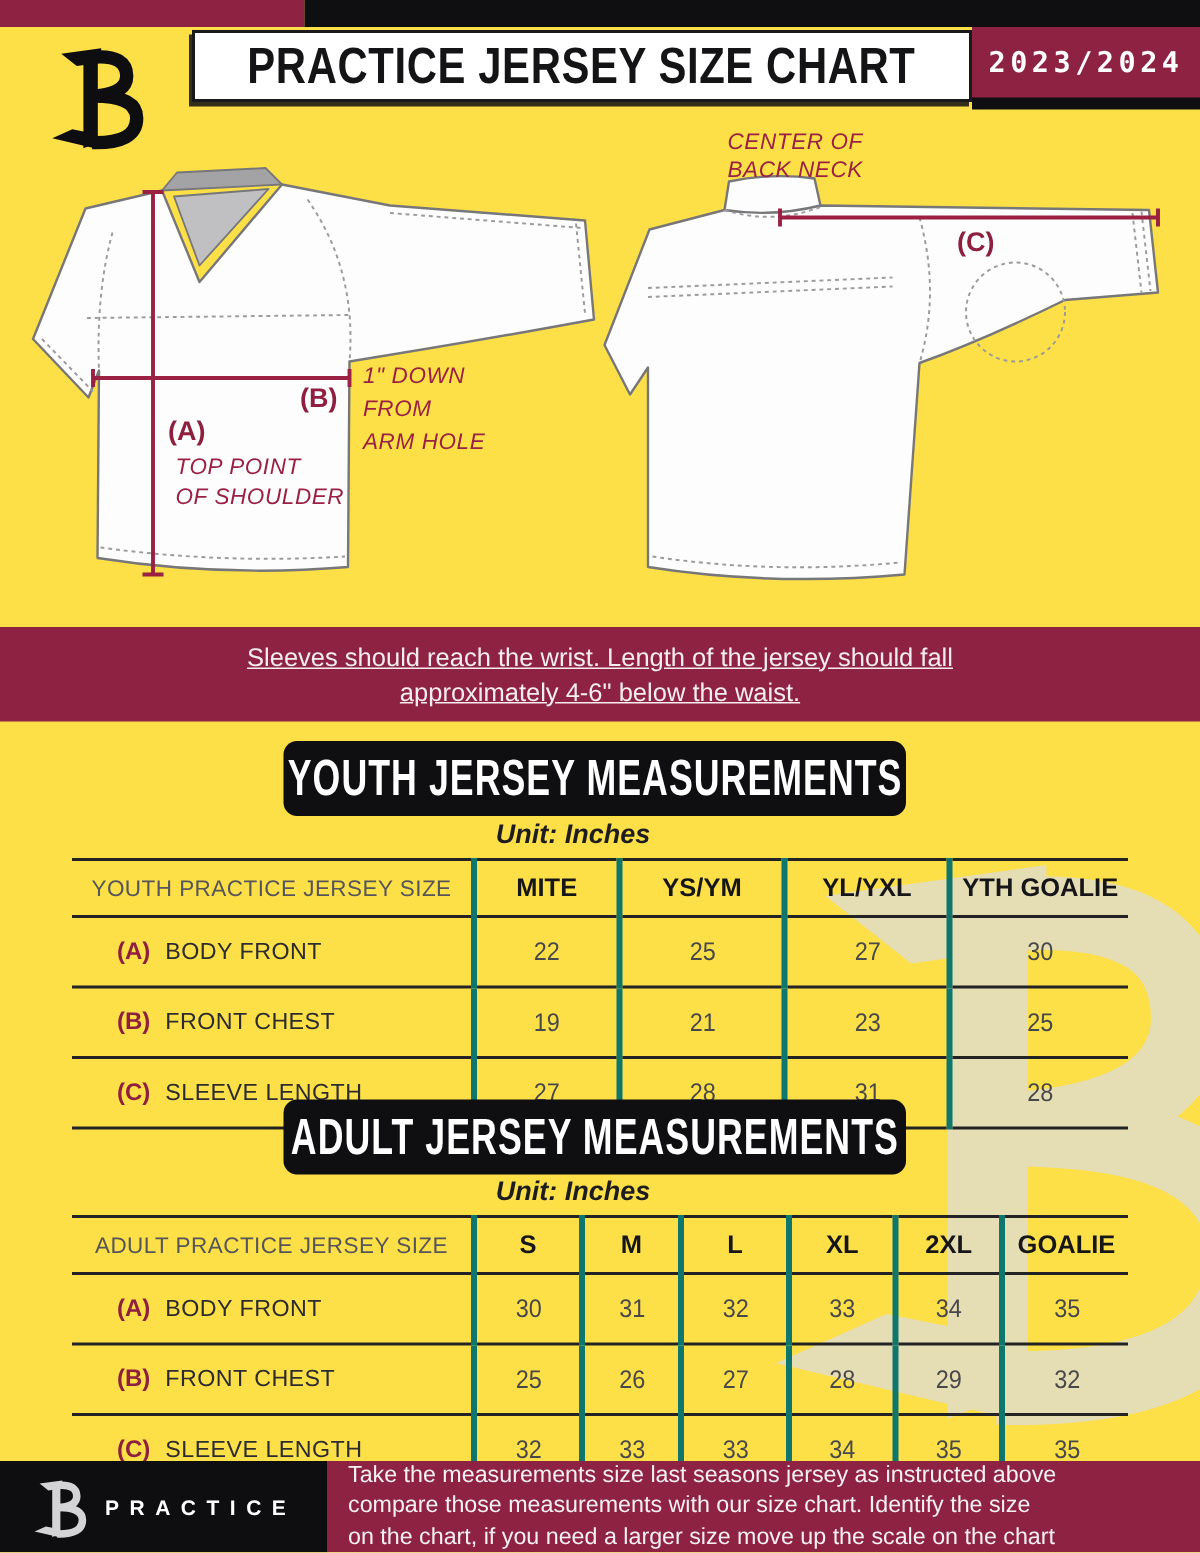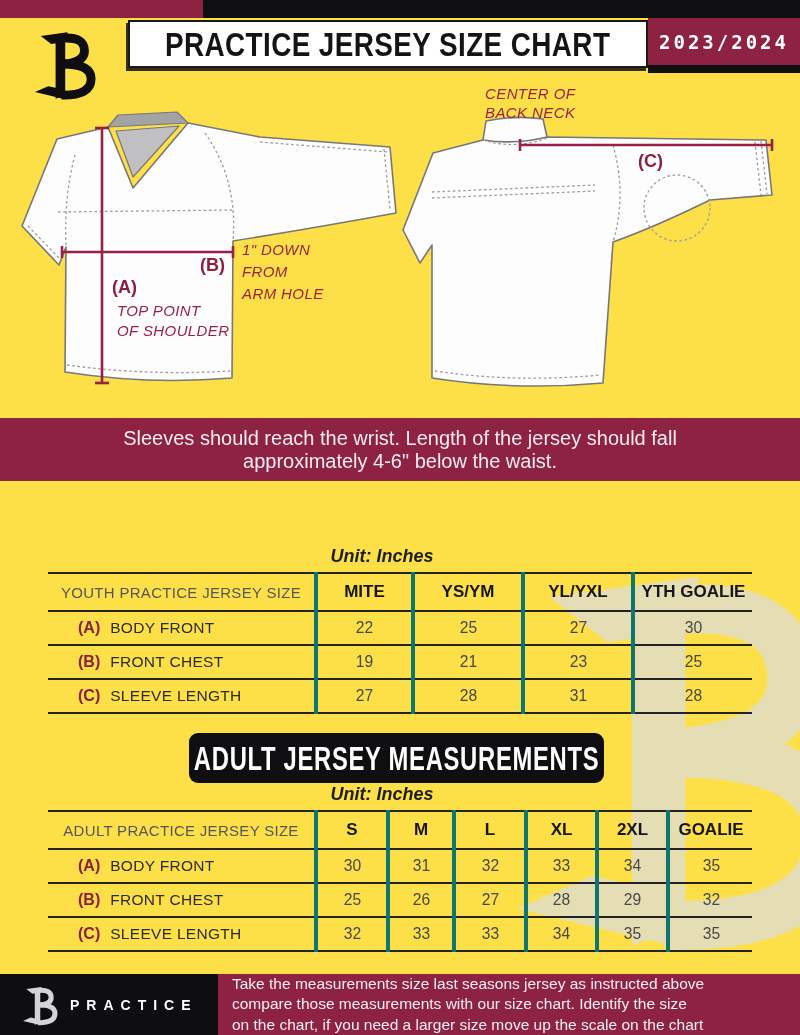--- a/index.html
+++ b/index.html
@@ -32,21 +32,21 @@
   .outline{fill:#fdfdfd;stroke:#77777a;stroke-width:1.6;stroke-linejoin:round;}
   .collarfill{stroke:#77777a;stroke-width:1.2;stroke-linejoin:round;}
   .seam{stroke:#9b9b9e;stroke-width:1.3;stroke-dasharray:2.6 2.6;fill:none;}
   .mline{stroke:#9A2143;stroke-width:2.6;fill:none;}
   .anno{fill:#9A2143;font-size:15px;font-style:italic;font-weight:500;letter-spacing:.4px;}
   .marker{fill:#8E1F3E;font-size:18px;font-weight:800;}
 
   
   .notice{position:absolute;left:0;top:418px;width:800px;height:63px;background:#8E2242;
           display:flex;flex-direction:column;align-items:center;justify-content:center;z-index:1;}
-  .notice div{color:#f6edf0;font-size:20px;line-height:23px;}
+  .notice div{color:#f6edf0;font-size:17px;line-height:23px;text-decoration:underline;}
 
   
   .section-banner{position:absolute;left:189px;width:415px;height:50px;background:#0f0f11;
                   border-radius:9px;display:flex;align-items:center;justify-content:center;z-index:1;}
   .section-banner span{color:#fff;font-size:34px;font-weight:700;white-space:nowrap;
                        transform:scaleX(.70);letter-spacing:1px;}
   .banner-youth{top:494px;}
   .banner-adult{top:733px;}
   .unit{position:absolute;left:0;width:764px;text-align:center;font-style:italic;font-weight:700;
         font-size:18px;color:#1d1d1f;z-index:1;}
@@ -55,21 +55,21 @@
 
   
   .size-table{position:absolute;left:48px;width:704px;border-collapse:collapse;table-layout:fixed;
               border-top:2px solid #232326;z-index:1;}
   .table-youth{top:572px;}
   .table-adult{top:810px;}
   .size-table tr{border-bottom:2px solid #232326;}
   .size-table td{padding:0;}
   .size-table td:not(:first-child){border-left:4px solid #0f766e;text-align:center;}
   .t-head td{height:38px;}
-  .t-row td{height:34px;margin-top:28px;}
+  .t-row td{height:47px;margin-top:28px;}
   .col-head{color:#55555a;font-size:15px;letter-spacing:.3px;display:block;text-align:center;}
   .size-head{color:#161618;font-size:17px;font-weight:700;}
   .lab-cell{padding-left:30px !important;}
   .key{color:#8E1F3E;font-weight:800;font-size:16px;margin-right:10px;}
   .lbl{color:#2c2c2f;font-size:15.5px;font-weight:500;letter-spacing:.3px;}
   .val{color:#48484b;font-size:17px;display:inline-block;transform:scaleX(.92);}
 
   
   .footer-black{position:absolute;left:0;top:974px;width:218px;height:61px;background:#0e0e10;
                 display:flex;align-items:center;padding-left:18px;z-index:1;}
@@ -164,20 +164,23 @@
     <text class="marker" x="243" y="82">(C)</text>
     <text class="anno" x="90" y="14">CENTER OF</text>
     <text class="anno" x="90" y="33">BACK NECK</text>
   </svg>
 
   <div class="notice">
     <div>Sleeves should reach the wrist. Length of the jersey should fall</div>
     <div>approximately 4-6" below the waist.</div>
   </div>
 
+  <div class="section-banner banner-youth">
+    <span>YOUTH JERSEY MEASUREMENTS</span>
+  </div>
   <div class="unit unit-youth">Unit: Inches</div>
 
   <table class="size-table table-youth">
     <colgroup>
         <col style="width:268px">
         <col style="width:97px">
         <col style="width:110px">
         <col style="width:110px">
         <col style="width:119px">
       </colgroup>

